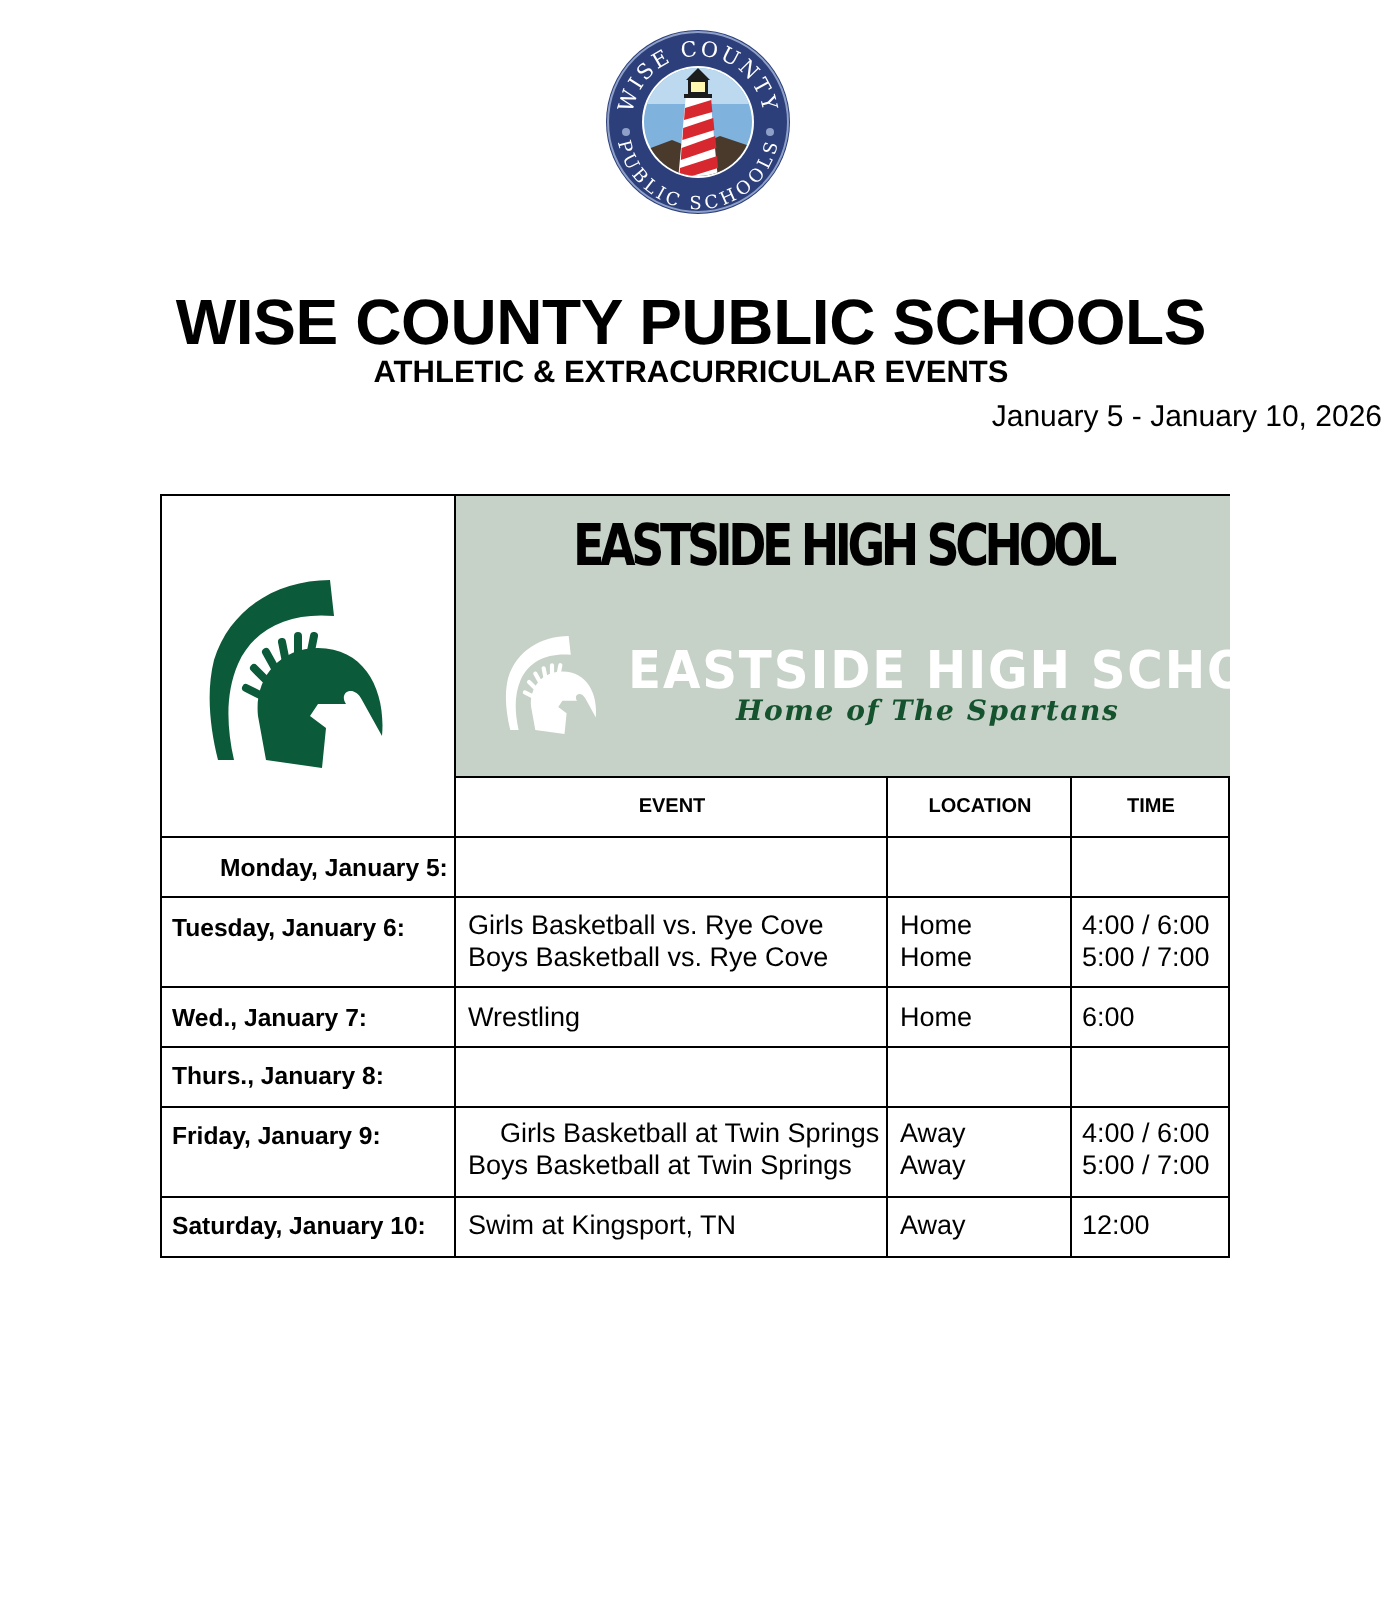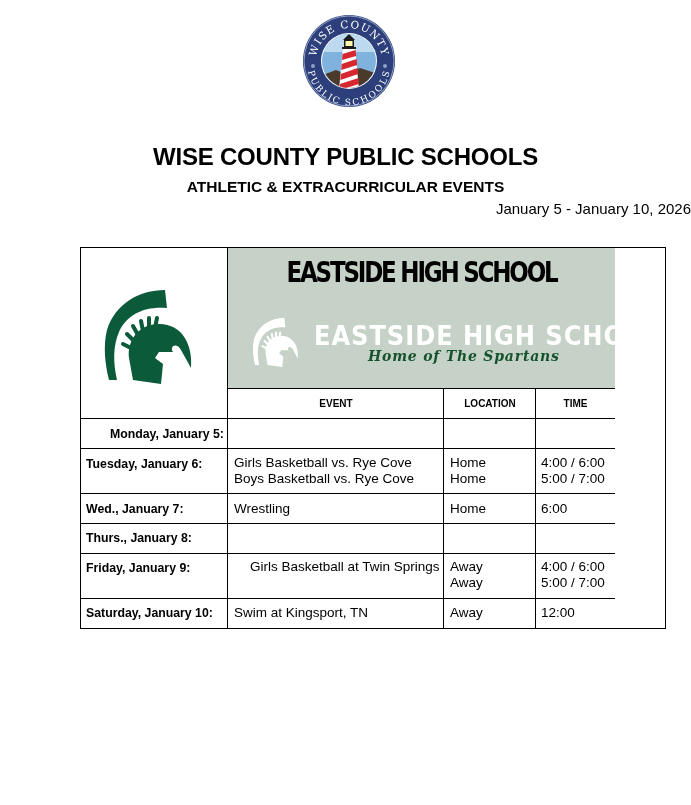--- a/index.html
+++ b/index.html
@@ -3,33 +3,33 @@
   <meta charset="utf-8">
   <style>
     * { margin: 0; padding: 0; box-sizing: border-box; }
     html, body { width: 691px; height: 805px; background: #ffffff; overflow: hidden; }
     body { position: relative; font-family: "Liberation Sans", sans-serif; color: #000; }
 
     .seal { position: absolute; left: 302px; top: 14px; width: 94px; height: 94px; }
 
     .title {
       position: absolute; left: 0; width: 691px; text-align: center;
-      top: 143px; font-size: 24px; font-weight: bold; letter-spacing: -0.2px;
+      top: 143px; font-size: 32px; font-weight: bold; letter-spacing: -0.2px;
     }
     .subtitle {
       position: absolute; left: 0; width: 691px; text-align: center;
       top: 178px; font-size: 15.5px; font-weight: bold;
     }
     .daterange {
       position: absolute; left: 0; width: 691px; text-align: right;
       top: 200px; font-size: 15px;
     }
 
     .sched {
-      position: absolute; left: 80px; top: 247px; width: 586px; height: 382px;
+      position: absolute; left: 80px; top: 247px; width: 535px; height: 382px;
       border: 1.5px solid #000;
     }
     .vline { position: absolute; background: #000; width: 1px; }
     .hline { position: absolute; background: #000; height: 1px; }
 
     .logo-cell { position: absolute; left: 0; top: 0; width: 147px; height: 170px; }
     .spartan { position: absolute; left: 22px; top: 40px; width: 92px; height: 96px; }
 
     .banner {
       position: absolute; left: 147px; top: 0; width: 387px; height: 140px;
@@ -153,20 +153,21 @@
 
   <div class="cell day" style="left:5px; top:253px;">Wed., January 7:</div>
   <div class="cell" style="left:153px; top:253px;">Wrestling</div>
   <div class="cell" style="left:369px; top:253px;">Home</div>
   <div class="cell" style="left:460px; top:253px;">6:00</div>
 
   <div class="cell day" style="left:5px; top:282px;">Thurs., January 8:</div>
 
   <div class="cell day" style="left:5px; top:312px;">Friday, January 9:</div>
   <div class="cell" style="left:153px; top:311px;margin-left:16px;">Girls Basketball at Twin Springs</div>
+  <div class="cell" style="left:153px; top:327px;">Boys Basketball at Twin Springs</div>
   <div class="cell" style="left:369px; top:311px;">Away</div>
   <div class="cell" style="left:369px; top:327px;">Away</div>
   <div class="cell" style="left:460px; top:311px;">4:00 / 6:00</div>
   <div class="cell" style="left:460px; top:327px;">5:00 / 7:00</div>
 
   <div class="cell day" style="left:5px; top:357px;">Saturday, January 10:</div>
   <div class="cell" style="left:153px; top:357px;">Swim at Kingsport, TN</div>
   <div class="cell" style="left:369px; top:357px;">Away</div>
   <div class="cell" style="left:460px; top:357px;">12:00</div>
 </div>

